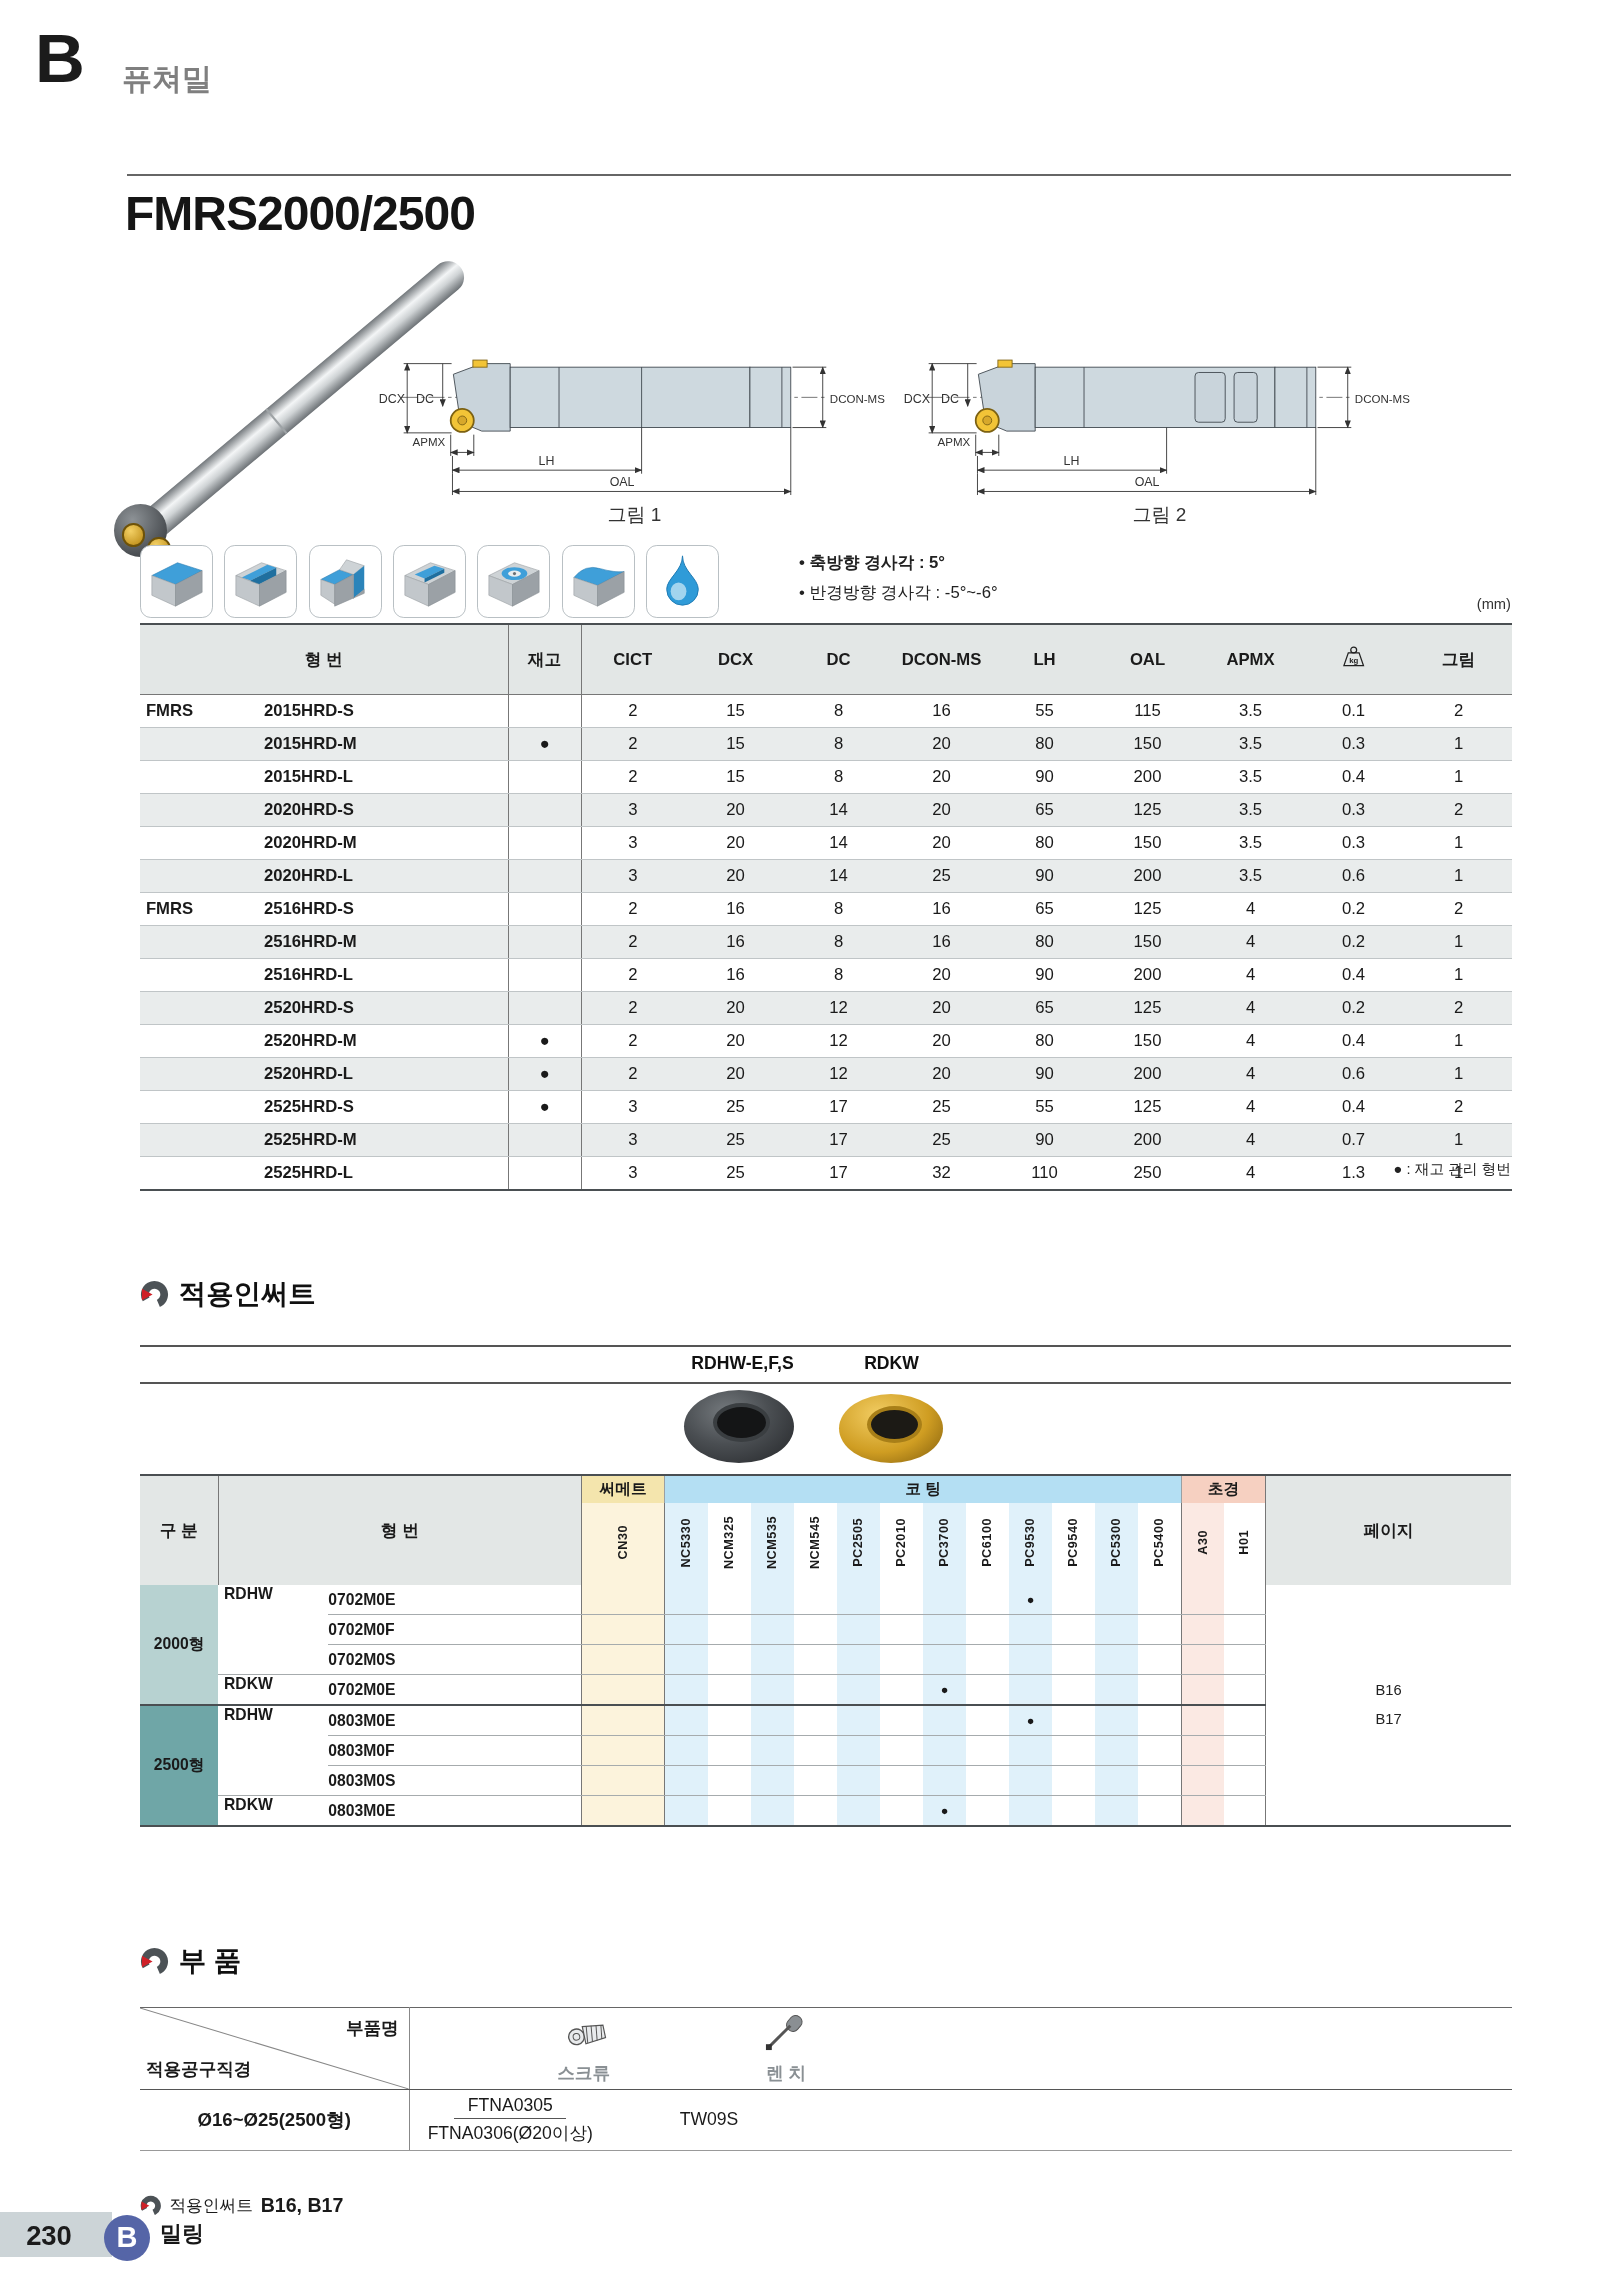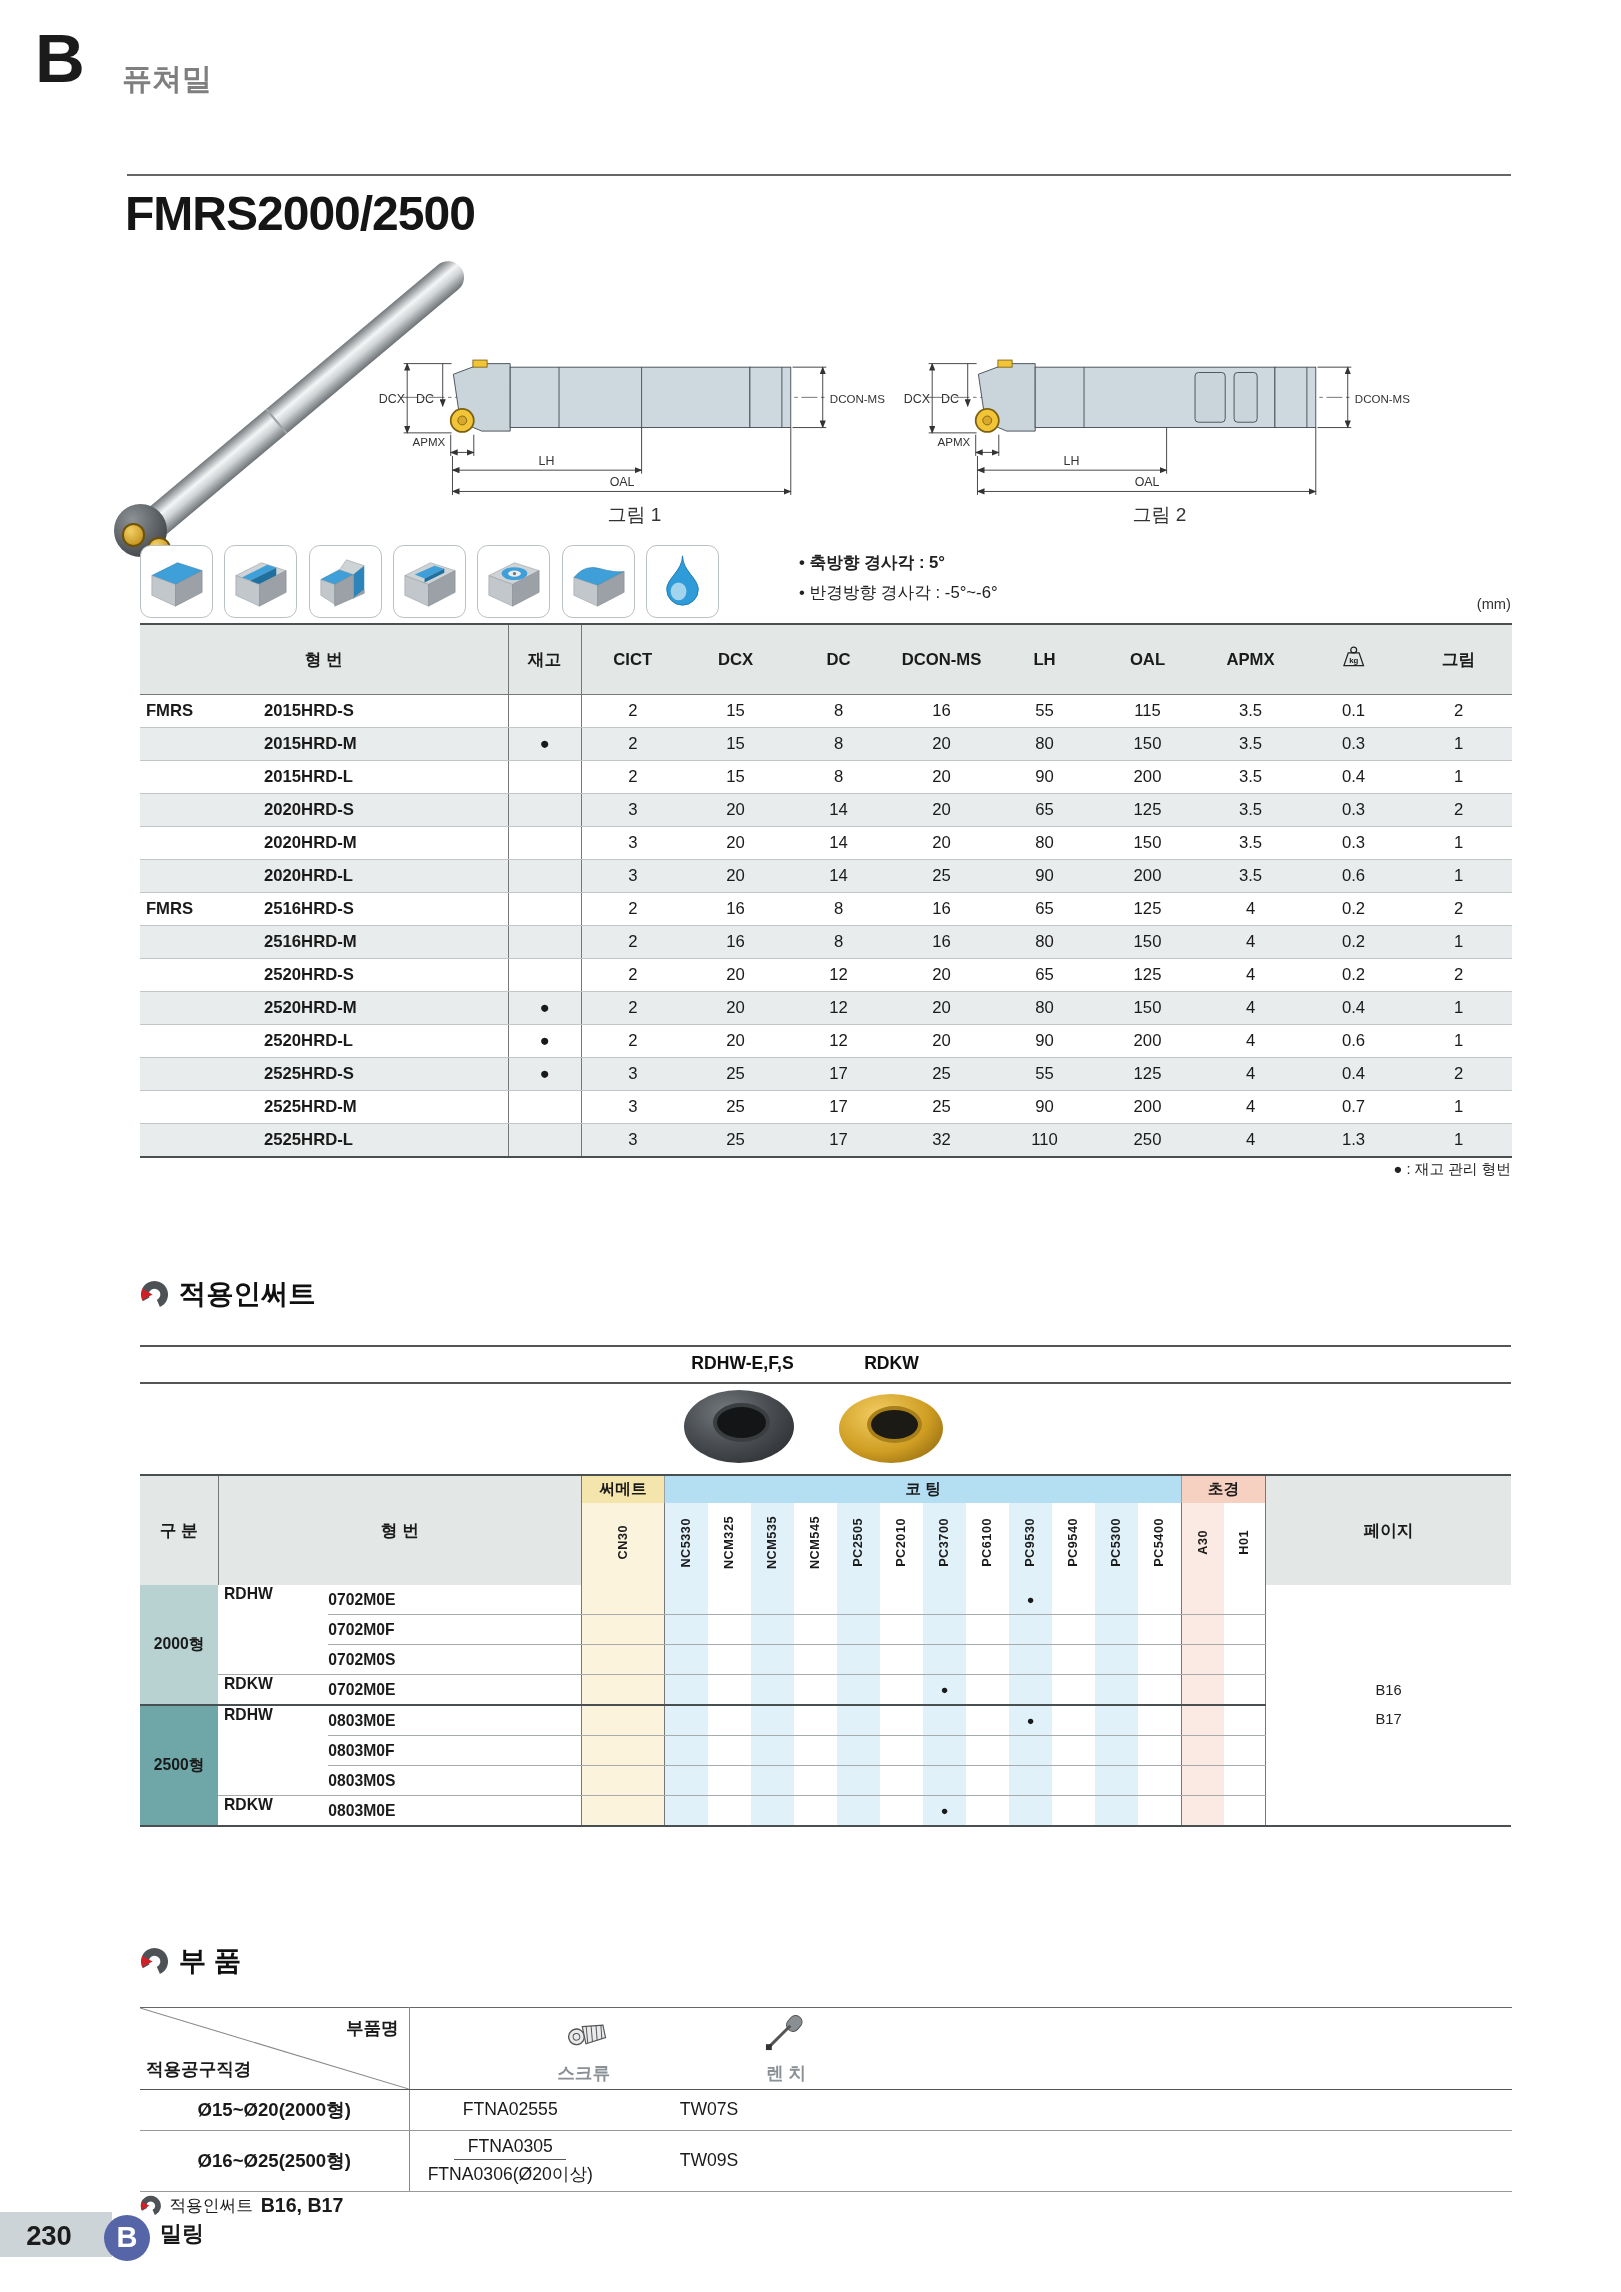--- a/index.html
+++ b/index.html
@@ -445,20 +445,34 @@
           <td class="mt-v">16</td>
           <td class="mt-v">8</td>
           <td class="mt-v">16</td>
           <td class="mt-v">80</td>
           <td class="mt-v">150</td>
           <td class="mt-v">4</td>
           <td class="mt-v">0.2</td>
           <td class="mt-v">1</td>
         </tr>
 
+        <tr>
+          <td class="mt-series"></td>
+          <td class="mt-model">2516HRD-L</td>
+          <td class="mt-stock"></td>
+          <td class="mt-v">2</td>
+          <td class="mt-v">16</td>
+          <td class="mt-v">8</td>
+          <td class="mt-v">20</td>
+          <td class="mt-v">90</td>
+          <td class="mt-v">200</td>
+          <td class="mt-v">4</td>
+          <td class="mt-v">0.4</td>
+          <td class="mt-v">1</td>
+        </tr>
 
         <tr>
           <td class="mt-series"></td>
           <td class="mt-model">2520HRD-S</td>
           <td class="mt-stock"></td>
           <td class="mt-v">2</td>
           <td class="mt-v">20</td>
           <td class="mt-v">12</td>
           <td class="mt-v">20</td>
           <td class="mt-v">65</td>
@@ -814,26 +828,20 @@
               <rect x="28" y="2" width="13" height="17" rx="6" transform="rotate(40 34 10)" fill="#8a8f93" stroke="#555"></rect>
               <line x1="8" y1="35" x2="30" y2="13" stroke="#555" stroke-width="3"></line>
               <rect x="5" y="32" width="6" height="6" fill="#333"></rect>
             </svg>
           <div class="pt-col-label">렌 치</div>
         </th>
         <th></th>
       </tr>
     </thead>
     <tbody>
-      <tr style="height:41px;">
-        <td class="pt-dia">Ø15~Ø20(2000형)</td>
-        <td class="pt-val">FTNA02555</td>
-        <td class="pt-val">TW07S</td>
-        <td></td>
-      </tr>
       <tr style="height:61px;">
         <td class="pt-dia">Ø16~Ø25(2500형)</td>
         <td class="pt-val">
           <div class="screw2">
             <div class="l1">FTNA0305</div>
             <div class="l2">FTNA0306(Ø20이상)</div>
           </div>
         </td>
         <td class="pt-val">TW09S</td>
         <td></td>

